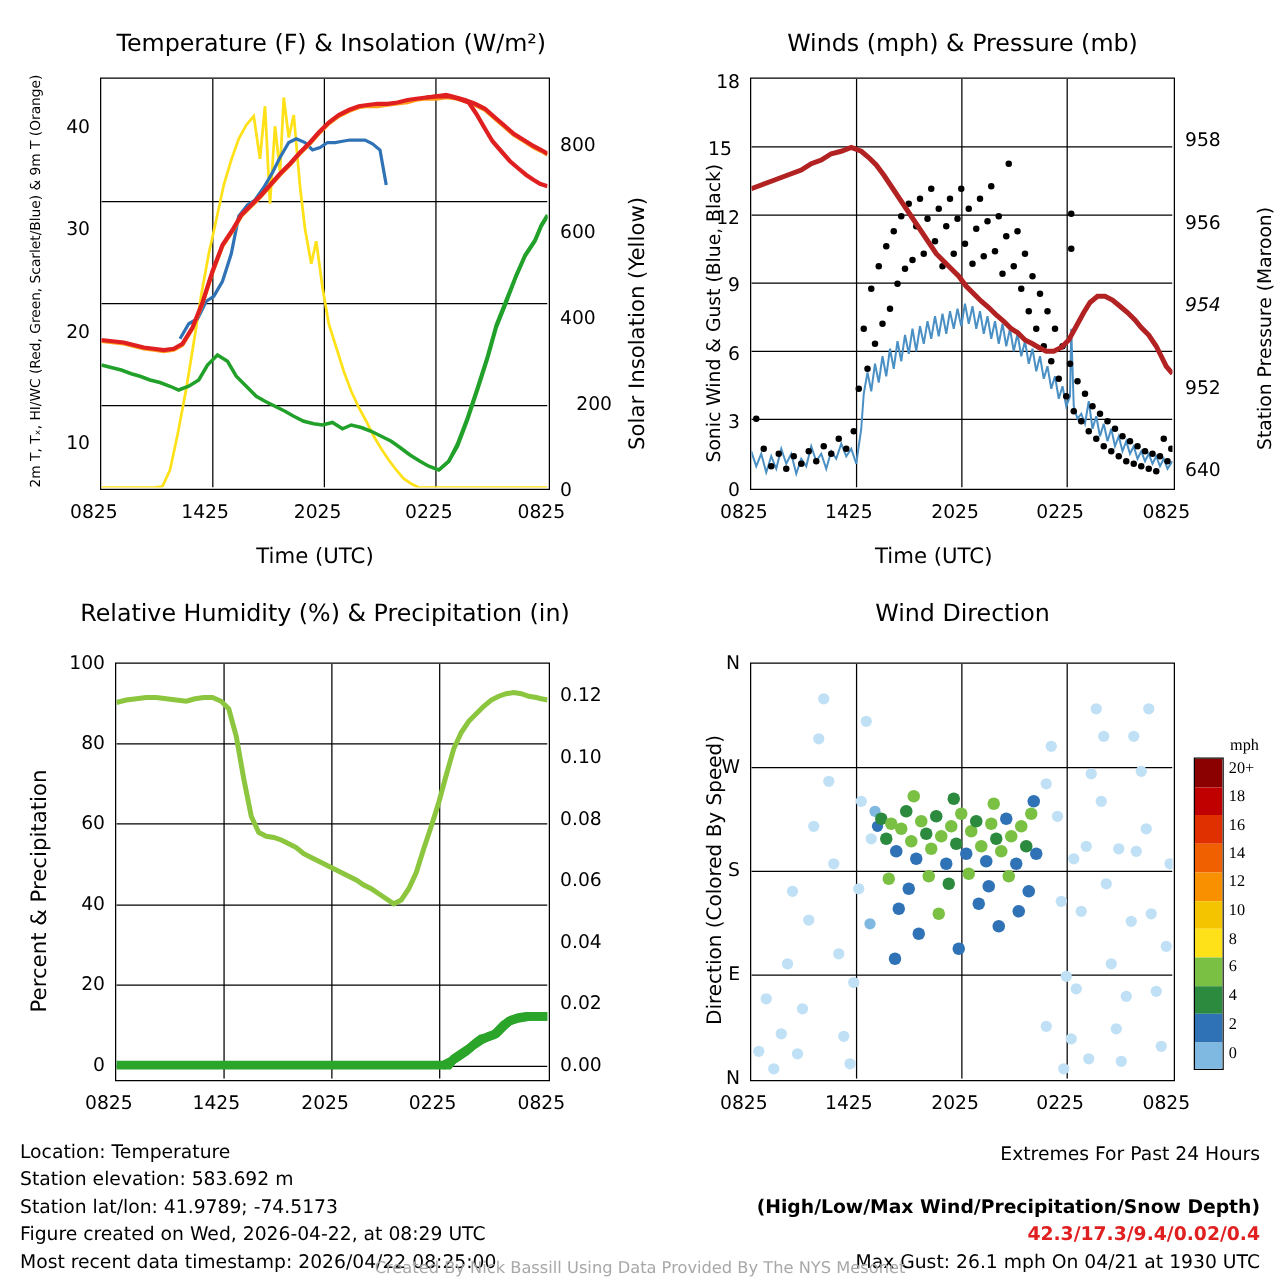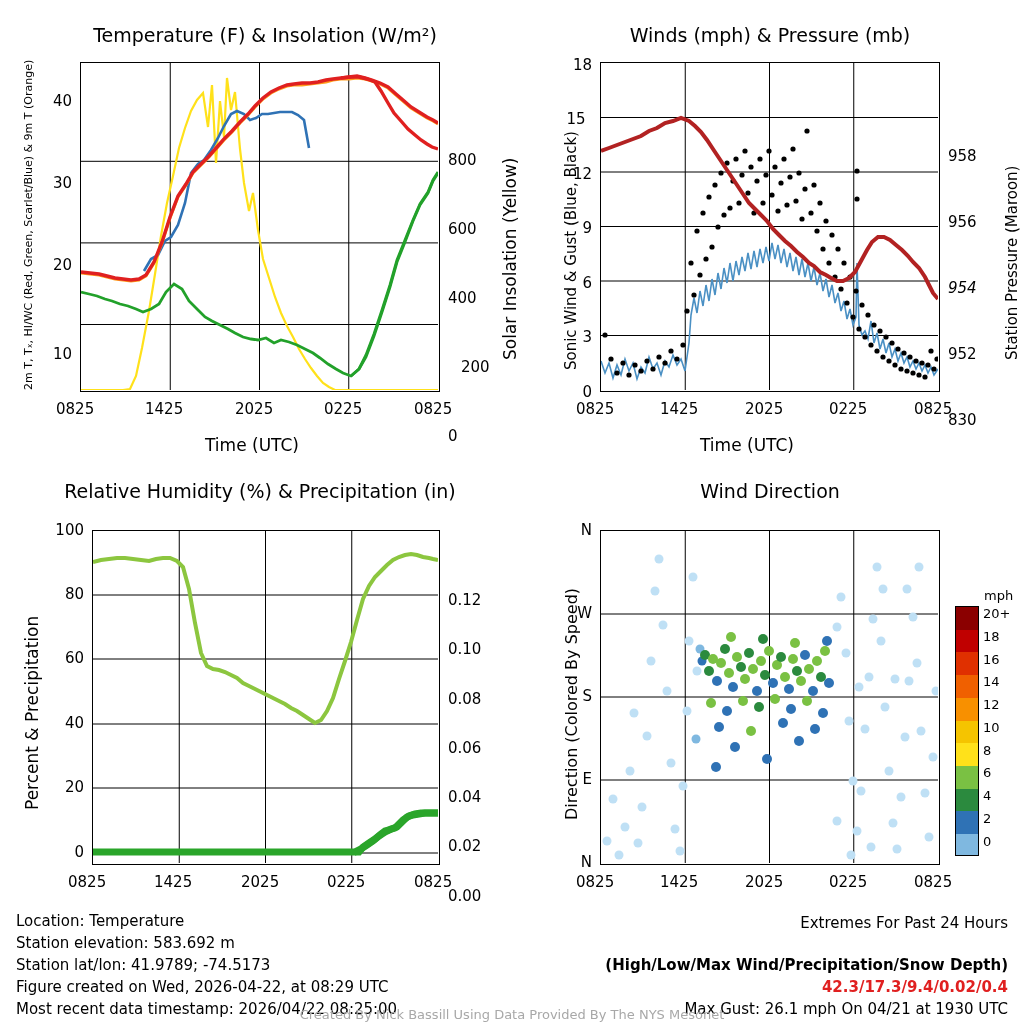--- a/index.html
+++ b/index.html
@@ -41,21 +41,21 @@
     font-size:15px;
     text-align:left;
     white-space:nowrap;
   }
   .ytick{
     position:absolute;
     font-size:15px;
     white-space:nowrap;
     text-align:right;
   }
-  .ytick.right{text-align:center;margin-top:44px;}
+  .ytick.right{text-align:center;}
   svg{display:block;}
   .footer-left{
     position:absolute;
     left:16px;
     font-size:15px;
     white-space:nowrap;
   }
   .footer-right{
     position:absolute;
     right:16px;
@@ -70,20 +70,21 @@
     text-align:center;
     font-size:13px;
     color:#a8a8a8;
     bottom:2px;
     left:0;
   }
   .cbar-label{
     position:absolute;
     font-size:13px;
     white-space:nowrap;
+    font-family:Liberation Serif, serif;
   }
 </style>
 </head>
 <body>
 
 <div class="panel">
   <div class="ptitle" style="left:40px;top:24px;width:450px;">Temperature (F) &amp; Insolation (W/m²)</div>
 
   <div class="axis-label vlabel small-vlabel" style="left:22px;top:390px;">2m T, Tₓ, HI/WC (Red, Green, Scarlet/Blue) &amp; 9m T (Orange)</div>
 
@@ -264,21 +265,21 @@
   </div>
 
   <div class="ytick" style="left:560px;top:383px;width:32px;">0</div>
   <div class="ytick" style="left:560px;top:328px;width:32px;">3</div>
   <div class="ytick" style="left:560px;top:274px;width:32px;">6</div>
   <div class="ytick" style="left:560px;top:219px;width:32px;">9</div>
   <div class="ytick" style="left:560px;top:165px;width:32px;">12</div>
   <div class="ytick" style="left:560px;top:110px;width:32px;text-align:center;">15</div>
   <div class="ytick" style="left:560px;top:56px;width:32px;">18</div>
 
-  <div class="ytick right" style="left:948px;top:367px;">830</div>
+  <div class="ytick right" style="left:948px;top:367px;">640</div>
   <div class="ytick right" style="left:948px;top:301px;">952</div>
   <div class="ytick right" style="left:948px;top:235px;font-style:italic;">954</div>
   <div class="ytick right" style="left:948px;top:169px;">956</div>
   <div class="ytick right" style="left:948px;top:103px;">958</div>
 
   <div class="tick" style="left:576px;top:400px;width:48px;">0825</div>
   <div class="tick" style="left:660px;top:400px;width:48px;">1425</div>
   <div class="tick" style="left:745px;top:400px;width:48px;">2025</div>
   <div class="tick" style="left:829px;top:400px;width:48px;">0225</div>
   <div class="tick" style="left:914px;top:400px;width:48px;">0825</div>

